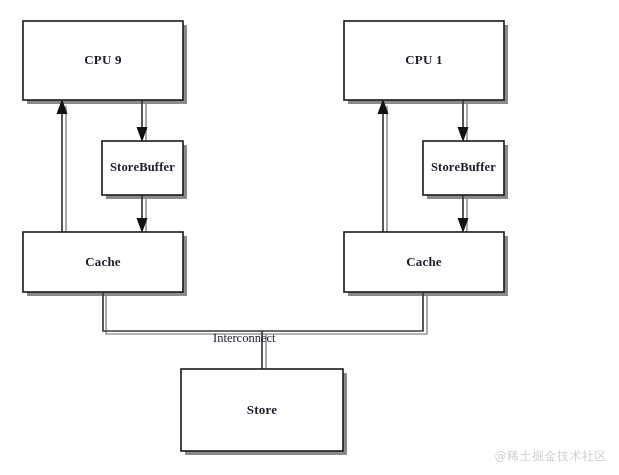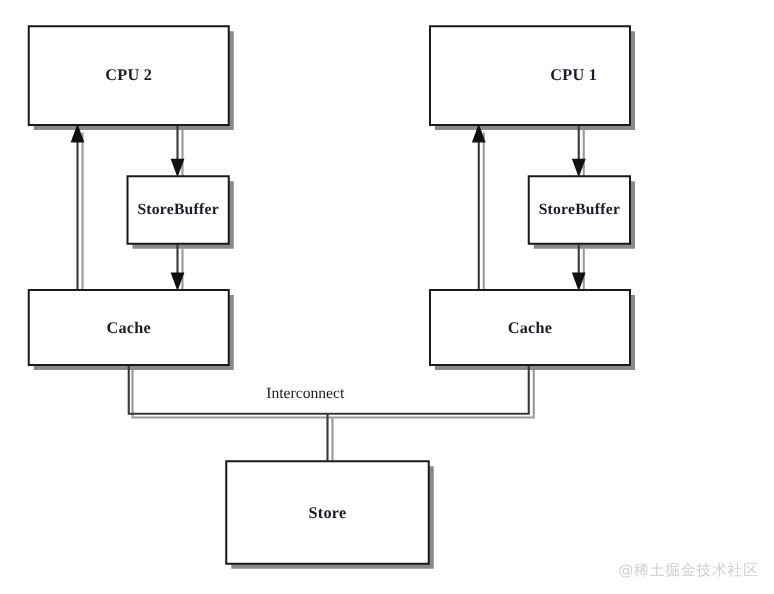--- a/index.html
+++ b/index.html
@@ -63,20 +63,21 @@
     font-size: 12.5px;
   }
   .bus-label {
     position: absolute;
     font-family: "Liberation Serif", "DejaVu Serif", serif;
     font-size: 12.5px;
     font-weight: 400;
     color: #1b1b2b;
     white-space: nowrap;
     user-select: none;
+    margin-top: 24px;
   }
   .watermark {
     position: absolute;
     right: 12px;
     bottom: 10px;
     font-family: "DejaVu Sans", "Liberation Sans", sans-serif;
     font-size: 12px;
     color: #cfcfcf;
     letter-spacing: 0.5px;
     user-select: none;
@@ -149,24 +150,24 @@
       <rect class="node-box" x="344" y="21" width="160" height="79"></rect>
       <rect class="node-box" x="102" y="141" width="81" height="54"></rect>
       <rect class="node-box" x="423" y="141" width="81" height="54"></rect>
       <rect class="node-box" x="23" y="232" width="160" height="60"></rect>
       <rect class="node-box" x="344" y="232" width="160" height="60"></rect>
       <rect class="node-box" x="181" y="369" width="162" height="82"></rect>
     </g>
   </svg>
 
   <div class="node-label" style="left:23px; top:21px; width:160px; height:79px;">
-    <span>CPU 2</span>
+    <span>CPU 9</span>
   </div>
 
-  <div class="node-label" style="left:344px; top:21px; width:160px; height:79px;padding-left:35px;">
+  <div class="node-label" style="left:344px; top:21px; width:160px; height:79px;">
     <span>CPU 1</span>
   </div>
 
   <div class="node-label two-line" style="left:102px; top:141px; width:81px; height:54px;">
     <span>Store</span>
     <span>Buffer</span>
   </div>
 
   <div class="node-label two-line" style="left:423px; top:141px; width:81px; height:54px;">
     <span>Store</span>

